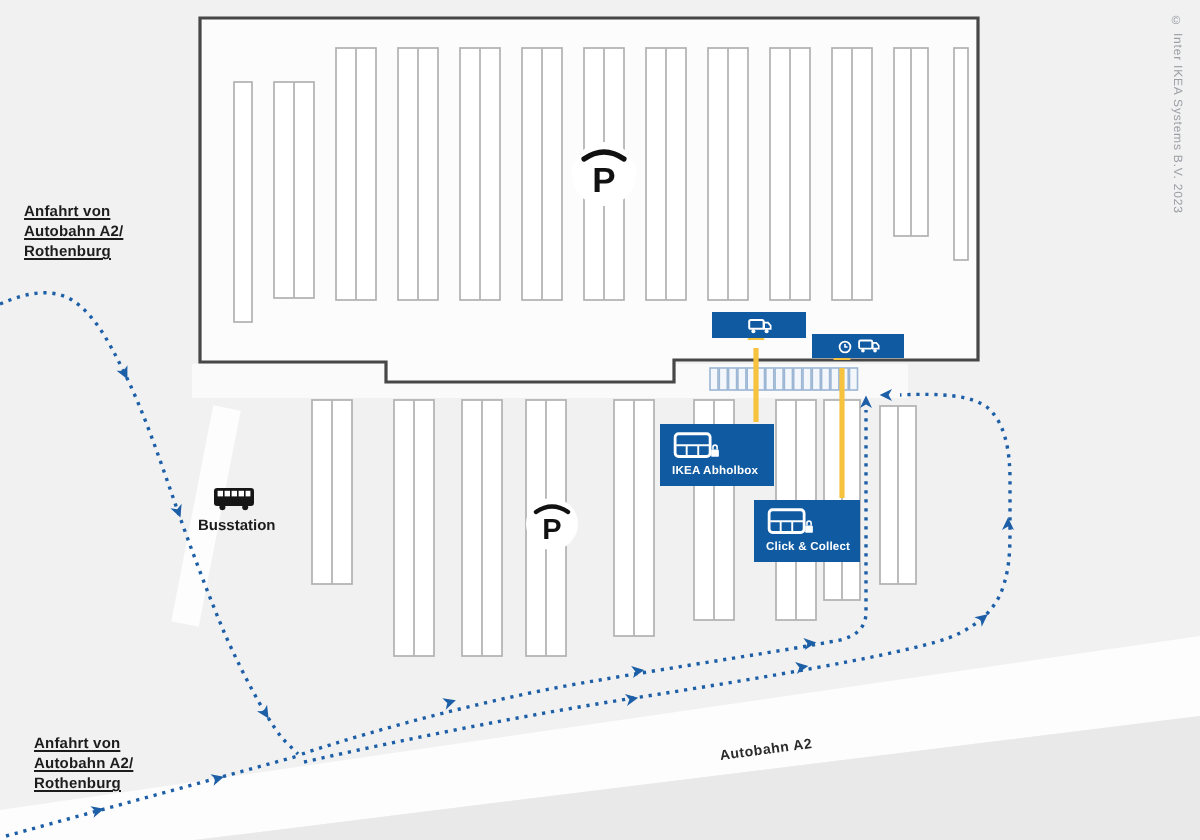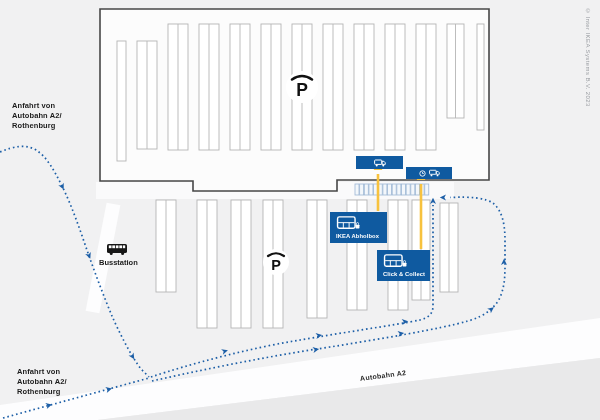--- a/index.html
+++ b/index.html
@@ -3,21 +3,21 @@
 <meta charset="utf-8">
 <style>
   html,body{margin:0;padding:0;background:#e8e8e8;}
   #stage{
     position:relative;width:600px;height:420px;overflow:hidden;
     background:#f1f1f2;
     font-family:"Liberation Sans",sans-serif;
   }
   #gfx{position:absolute;left:0;top:0;width:600px;height:420px;display:block;}
   .lbl{position:absolute;color:#1c1c1c;font-weight:bold;}
-  .approach{font-size:7.5px;line-height:10px;letter-spacing:.1px;}
+  .approach{font-size:7.5px;line-height:10px;letter-spacing:.1px;text-decoration:underline;}
   .bus-label{font-size:7.5px;}
   .autobahn-label{font-size:7px;transform:rotate(-7.5deg);transform-origin:left center;color:#2a2a2a;letter-spacing:.3px;}
   .copyright{
     position:absolute;right:9px;top:8px;
     writing-mode:vertical-rl;
     font-size:6px;color:#9b9ea3;font-weight:normal;letter-spacing:.4px;
   }
   .panel{position:absolute;background:#0f5aa0;color:#fff;box-sizing:border-box;}
   .bar{display:flex;align-items:center;justify-content:center;}
   .bar2{display:flex;align-items:center;justify-content:center;gap:3px;}

